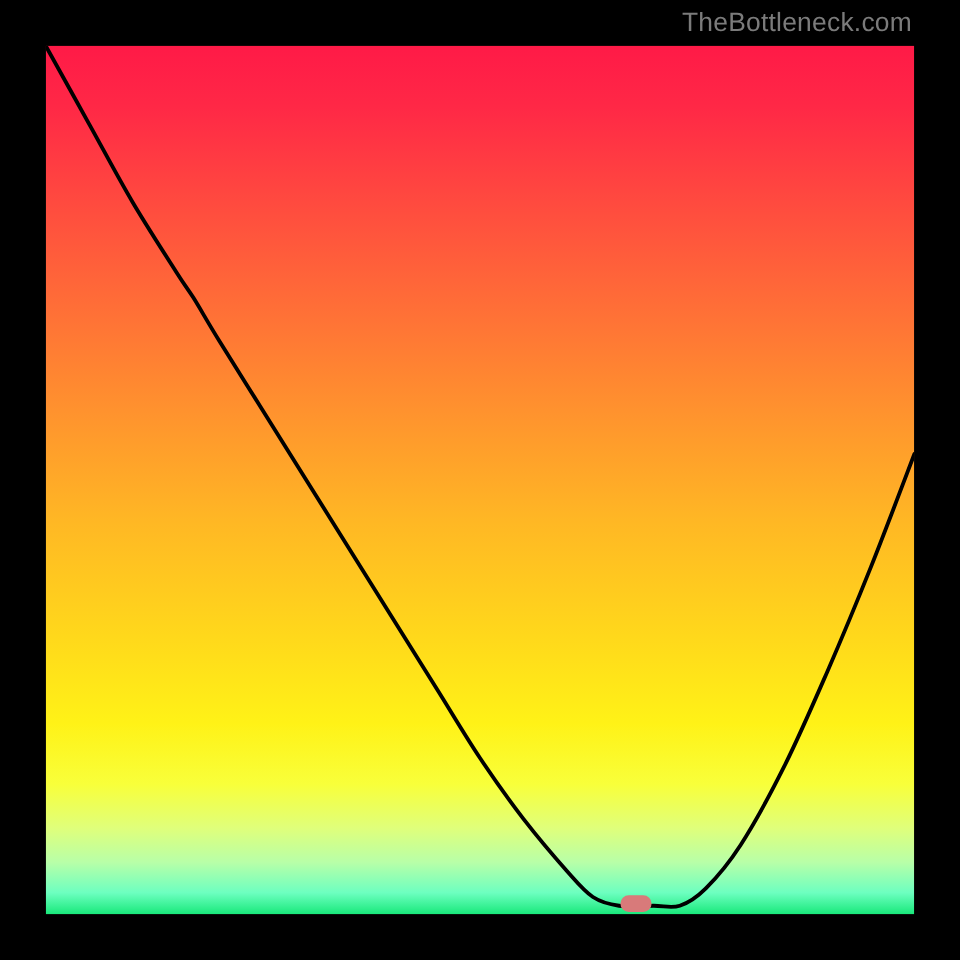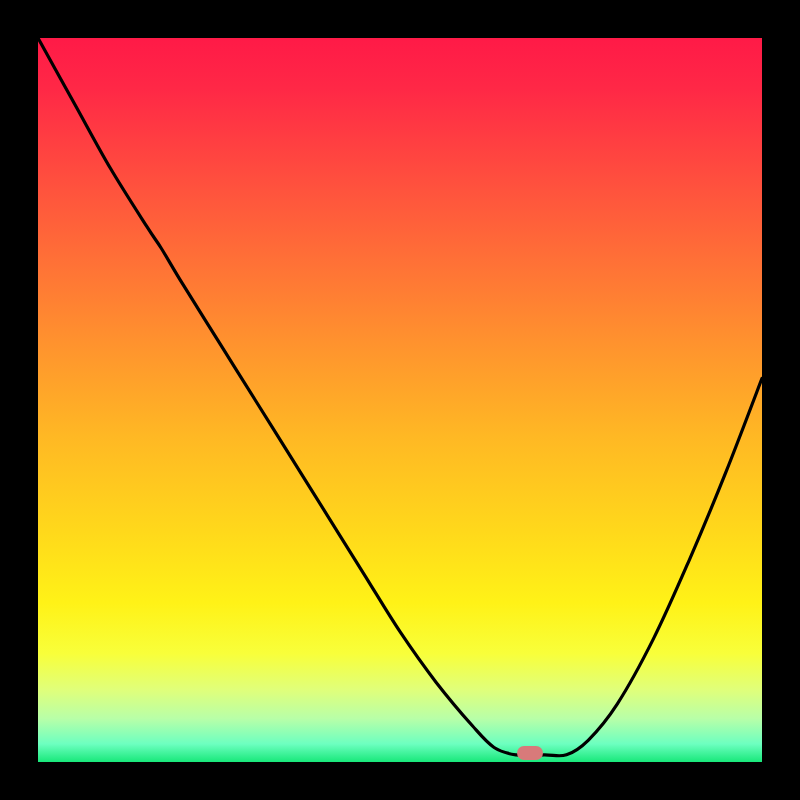--- a/index.html
+++ b/index.html
@@ -84,14 +84,15 @@
     </svg>
 
     <svg class="curve-svg" viewBox="0 0 724 724" preserveAspectRatio="none">
       <path id="curve-path" d="M 0.0 0.0 C 6.0 10.9, 24.1 43.4, 36.2 65.2 C 48.3 86.9, 60.3 109.8, 72.4 130.3 C 84.5 150.8, 100.2 175.0, 108.6 188.2 C 117.0 201.5, 117.0 200.3, 123.1 210.0 C 129.1 219.6, 135.1 230.5, 144.8 246.2 C 154.5 261.8, 168.9 284.8, 181.0 304.1 C 193.1 323.4, 205.1 342.7, 217.2 362.0 C 229.3 381.3, 241.3 400.6, 253.4 419.9 C 265.5 439.2, 277.5 458.5, 289.6 477.8 C 301.7 497.1, 313.7 516.5, 325.8 535.8 C 337.9 555.1, 349.9 575.6, 362.0 593.7 C 374.1 611.8, 386.1 628.7, 398.2 644.4 C 410.3 660.0, 424.7 676.9, 434.4 687.8 C 444.1 698.7, 448.9 704.7, 456.1 709.5 C 463.4 714.3, 469.4 715.6, 477.8 716.8 C 486.3 718.0, 498.4 716.8, 506.8 716.8 C 515.2 716.8, 521.3 719.2, 528.5 716.8 C 535.8 714.3, 541.8 710.7, 550.2 702.3 C 558.7 693.8, 568.3 683.0, 579.2 666.1 C 590.1 649.2, 603.3 625.1, 615.4 600.9 C 627.5 576.8, 639.5 549.0, 651.6 521.3 C 663.7 493.5, 675.7 464.6, 687.8 434.4 C 699.9 404.2, 718.0 356.0, 724.0 340.3" fill="none" stroke="#000" stroke-width="3.2" stroke-linecap="round" stroke-linejoin="round"></path>
     </svg>
 
     <div class="marker" id="marker" style="width: 26px; height: 14px; left: 479.32px; top: 707.588px; background: rgb(216, 122, 122);"></div>
 
   </div>
 
+  <div class="watermark">TheBottleneck.com</div>
 
 </div>
 
 </body></html>

